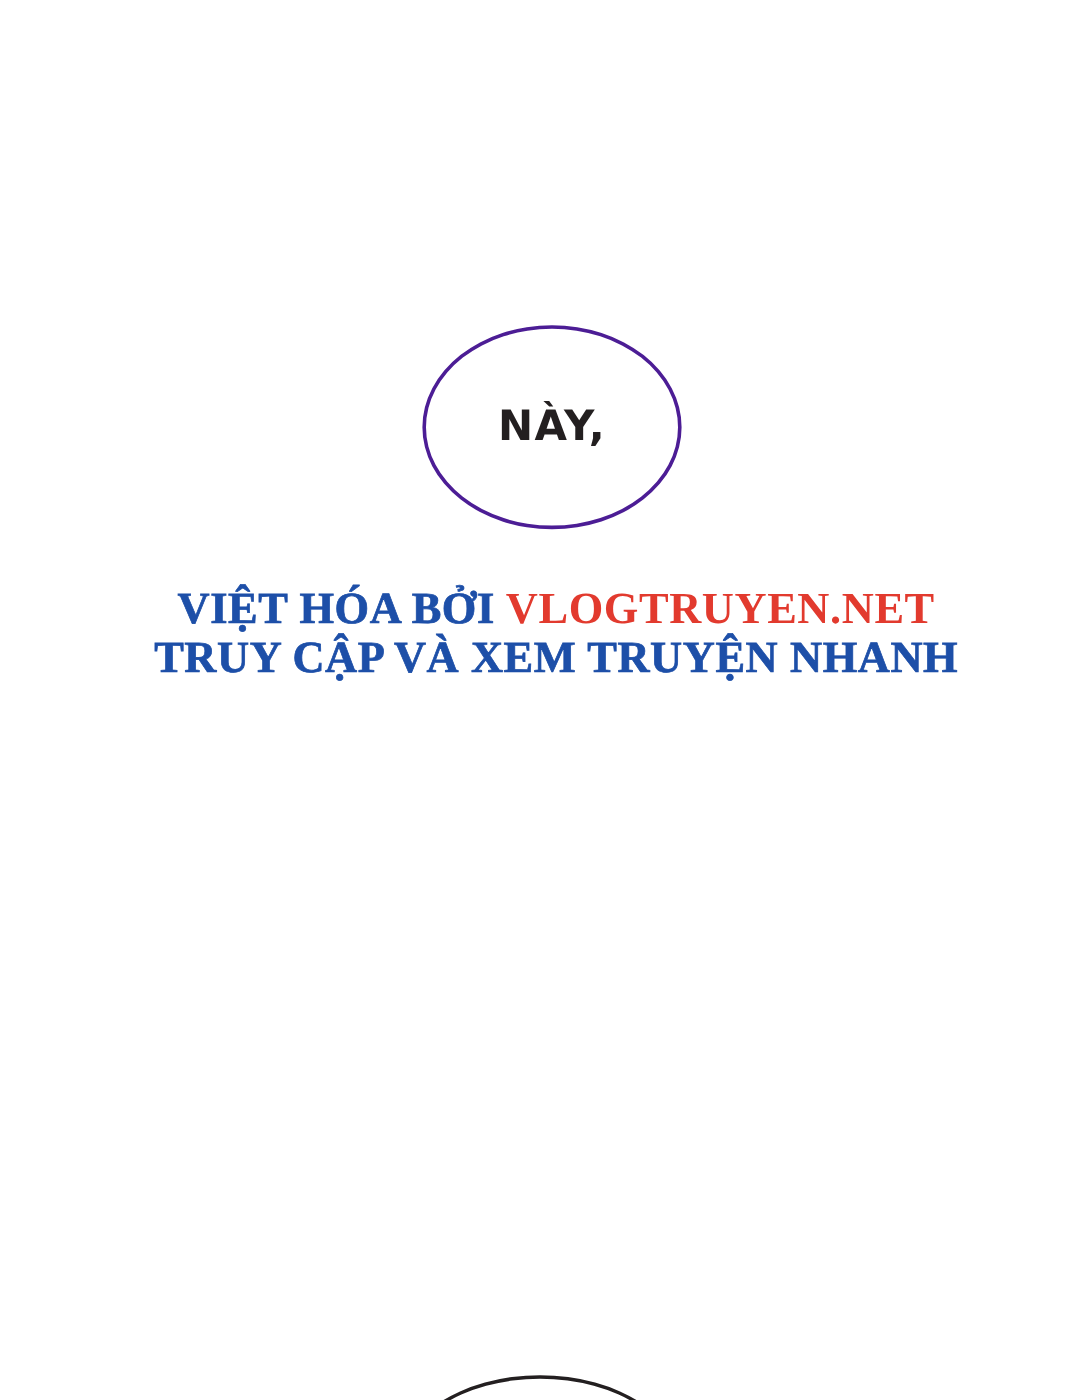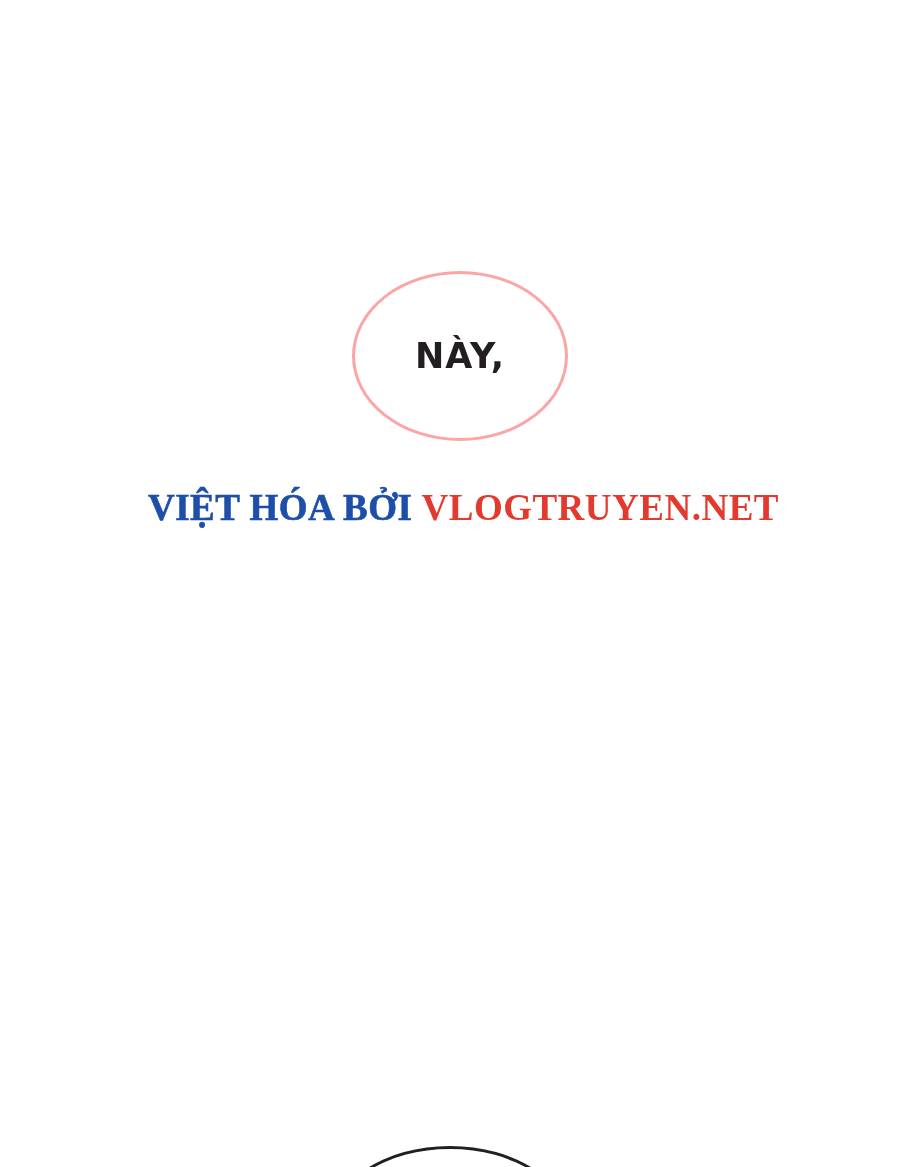--- a/index.html
+++ b/index.html
@@ -21,21 +21,21 @@
     background: #ffffff;
   }
 
   
   .bubble-top {
     position: absolute;
     left: 352px;
     top: 271px;
     width: 216px;
     height: 170px;
-    border: 3px solid #fca5a5;
+    border: 3px solid #4c1d95;
     border-radius: 50% / 50%;
     background: #ffffff;
     box-sizing: border-box;
   }
   .bubble-top-text {
     position: absolute;
     left: 0;
     right: 0;
     top: 50%;
     transform: translateY(-50%);
@@ -103,17 +103,18 @@
 <div class="page">
 
   <div class="bubble-top">
     <div class="bubble-top-text">NÀY,</div>
   </div>
 
   <div class="watermark">
     <span class="line">
       <span class="wm-blue">VIỆT HÓA BỞI </span><span class="wm-red">VLOGTRUYEN.NET</span>
     </span>
+    <span class="line wm-blue">TRUY CẬP VÀ XEM TRUYỆN NHANH</span>
   </div>
 
   <div class="bubble-bottom"></div>
 
 </div>
 
 </body></html>

